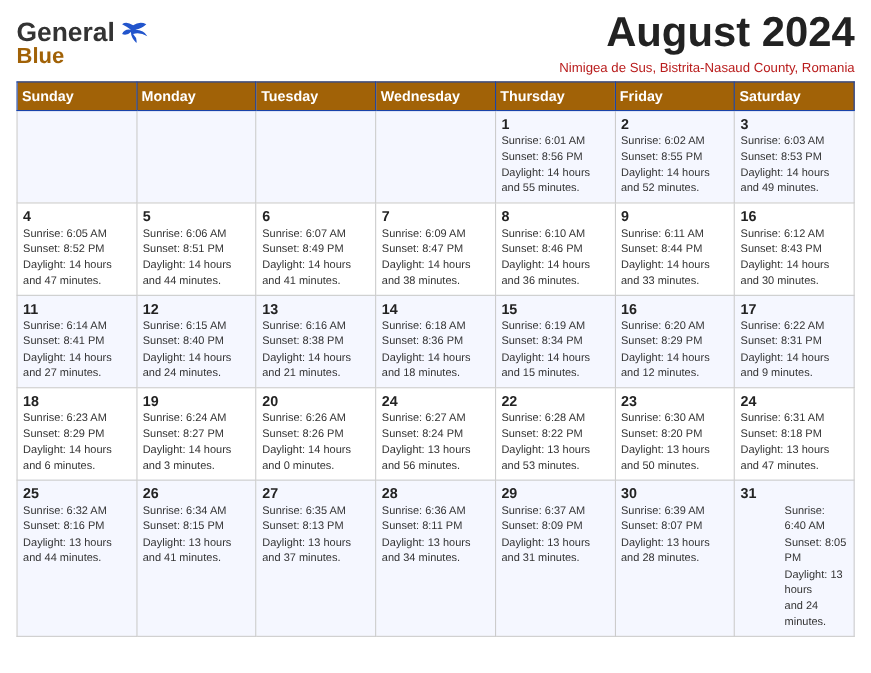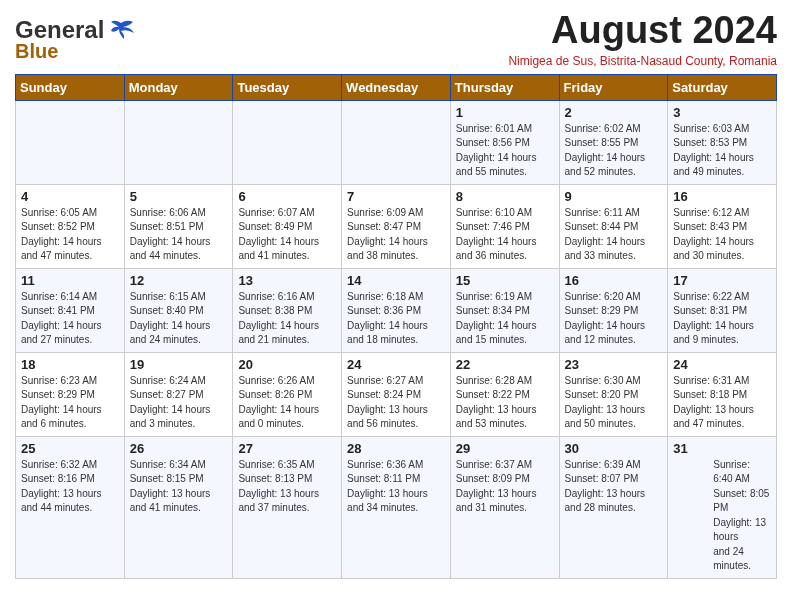--- a/index.html
+++ b/index.html
@@ -170,21 +170,21 @@
         <td>
           <span class="day-number">7</span>
           <div class="day-info" style="white-space: pre-line;">Sunrise: 6:09 AM
 Sunset: 8:47 PM
 Daylight: 14 hours
 and 38 minutes.</div>
         </td>
         <td>
           <span class="day-number">8</span>
           <div class="day-info" style="white-space: pre-line;">Sunrise: 6:10 AM
-Sunset: 7:46 PM
+Sunset: 8:46 PM
 Daylight: 14 hours
 and 36 minutes.</div>
         </td>
         <td>
           <span class="day-number">9</span>
           <div class="day-info" style="white-space: pre-line;">Sunrise: 6:11 AM
 Sunset: 8:44 PM
 Daylight: 14 hours
 and 33 minutes.</div>
         </td>

